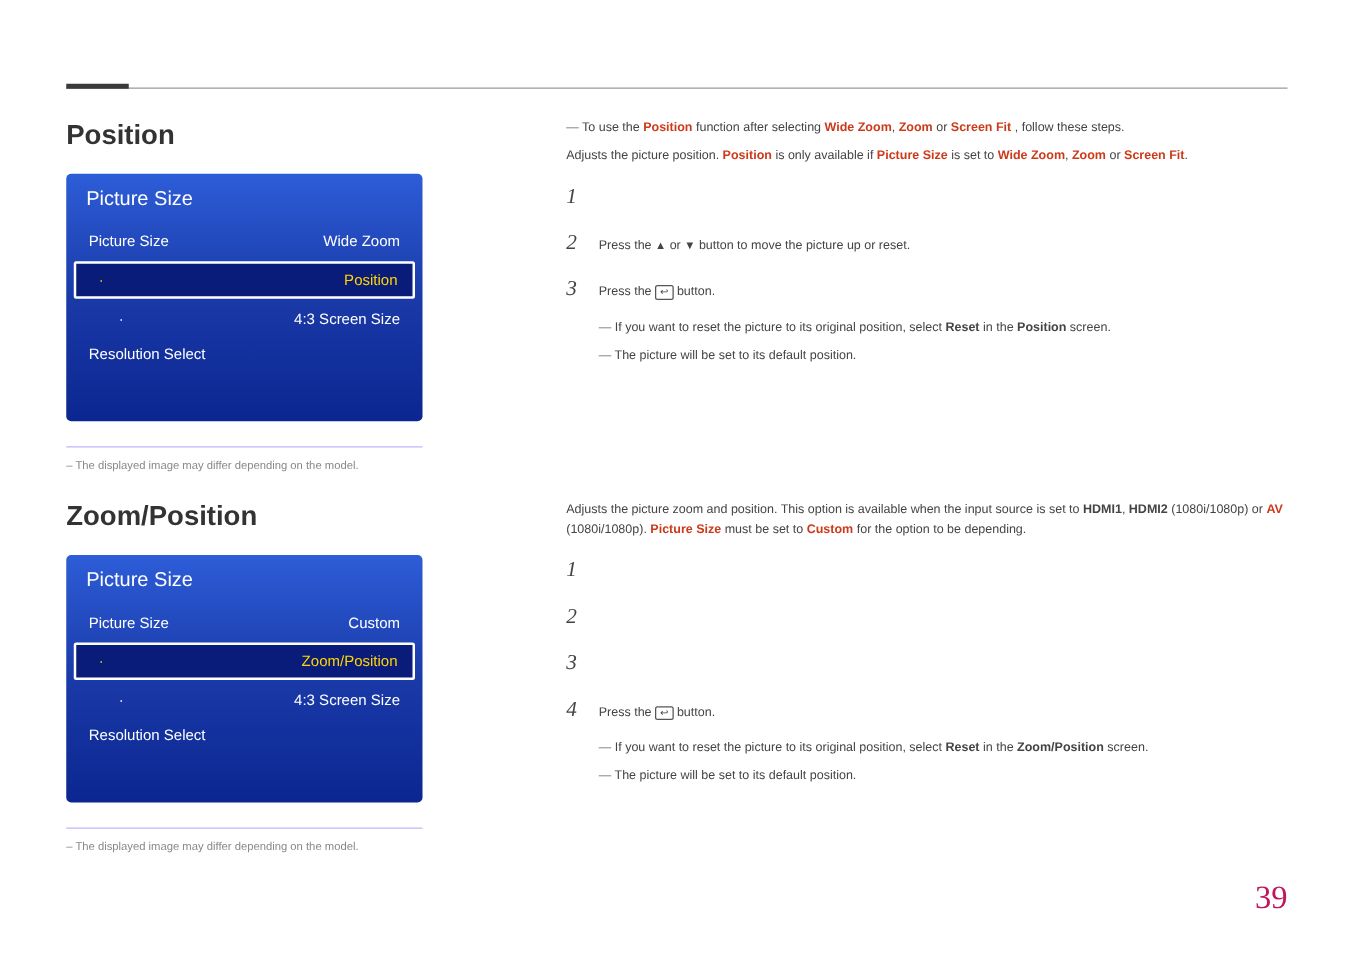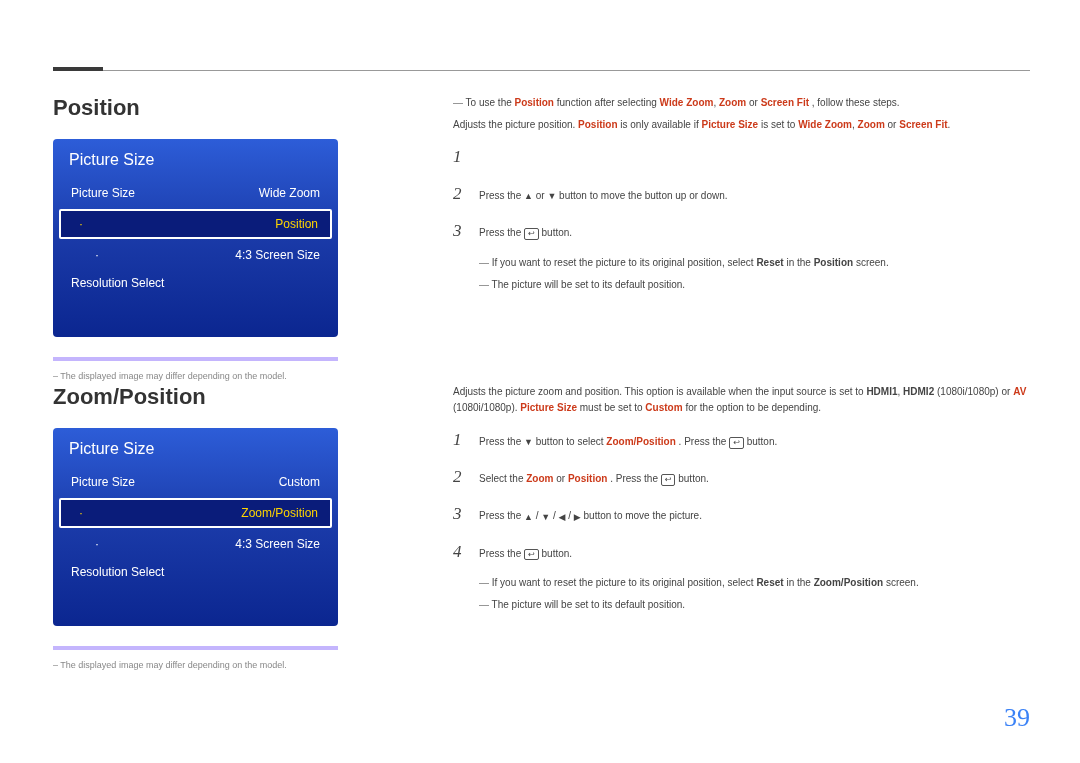--- a/index.html
+++ b/index.html
@@ -21,21 +21,21 @@
     position: absolute;
     top: 67px; left: 53px; width: 50px;
     border-top: 4px solid #3a3a3a;
   }
   .section {
     position: absolute;
     left: 53px;
     width: 980px;
   }
   .sec1 { top: 95px; }
-  .sec2 { top: 384px; }
+  .sec2 { top: 400px; }
   .section-title {
     font-size: 22px;
     font-weight: bold;
     color: #333;
     margin-bottom: 18px;
   }
   .menu-panel {
     width: 285px;
     background: linear-gradient(to bottom, #2d5dd8 0%, #1a3aa8 50%, #0b2690 100%);
     border-radius: 4px;
@@ -57,21 +57,21 @@
   .menu-item.highlighted {
     background: #0a1c7a;
     border: 2px solid #fff;
     color: #ffd500;
     margin: 2px 6px;
     border-radius: 2px;
     padding: 6px 12px 6px 18px;
   }
   .bullet::before { content: "· "; }
   .disclaimer-line {
-    border-top: 4px solid #c4b5fd;
+    border-top: 1px solid #c4b5fd;
     width: 285px;
     margin-top: 20px;
     padding-top: 8px;
   }
   .disclaimer {
     font-size: 9px;
     color: #888;
   }
   .disclaimer::before { content: "– "; color:#888; }
   .right-col {
@@ -111,21 +111,21 @@
     padding:0 3px;
     font-size:8px;
     line-height:1.2;
   }
   .enter-icon::before { content:"↩"; }
   .page-num {
     position:absolute;
     right:50px; bottom:30px;
     font-family: Georgia, serif;
     font-size:26px;
-    color:#3b82f6;
+    color:#be185d;
   }
 </style>
 </head>
 <body>
 
 <div class="divider-top"></div>
 <div class="divider-tab"></div>
 
 <div class="section sec1">
   <div class="section-title">Position</div>
@@ -173,21 +173,21 @@
     </div>
 
     <div class="step-row">
       <span class="step-num">1</span>
     </div>
     <div class="step-row">
       <span class="step-num">2</span>
       <span>
         <span>Press the </span><span class="icon triangle-up"></span>
         <span> or </span><span class="icon triangle-down"></span>
-        <span> button to move the button up or down.</span>
+        <span> button to move the picture up or reset.</span>
       </span>
     </div>
     <div class="step-row">
       <span class="step-num">3</span>
       <span>
         <span>Press the </span><span class="enter-icon"></span>
         <span> button.</span>
       </span>
     </div>
 
@@ -235,48 +235,26 @@
       <span class="red">AV</span>
       <span> (1080i/1080p). </span>
       <span class="red">Picture Size</span>
       <span> must be set to </span>
       <span class="red">Custom</span>
       <span> for the option to be depending.</span>
     </div>
 
     <div class="step-row">
       <span class="step-num">1</span>
-      <span>
-        <span>Press the </span><span class="icon triangle-down"></span>
-        <span> button to select </span><span class="red">Zoom/Position</span>
-        <span>. Press the </span><span class="enter-icon"></span>
-        <span> button.</span>
-      </span>
     </div>
     <div class="step-row">
       <span class="step-num">2</span>
-      <span>
-        <span>Select the </span>
-        <span class="red">Zoom</span>
-        <span> or </span>
-        <span class="red">Position</span>
-        <span>. Press the </span><span class="enter-icon"></span>
-        <span> button.</span>
-      </span>
     </div>
     <div class="step-row">
       <span class="step-num">3</span>
-      <span>
-        <span>Press the </span>
-        <span class="icon triangle-up"></span> / 
-        <span class="icon triangle-down"></span> / 
-        <span class="icon triangle-left"></span> / 
-        <span class="icon triangle-right"></span>
-        <span> button to move the picture.</span>
-      </span>
     </div>
     <div class="step-row">
       <span class="step-num">4</span>
       <span>
         <span>Press the </span><span class="enter-icon"></span>
         <span> button.</span>
       </span>
     </div>
 
     <div class="intro dashline" style="margin-left:26px; margin-top:8px;">

